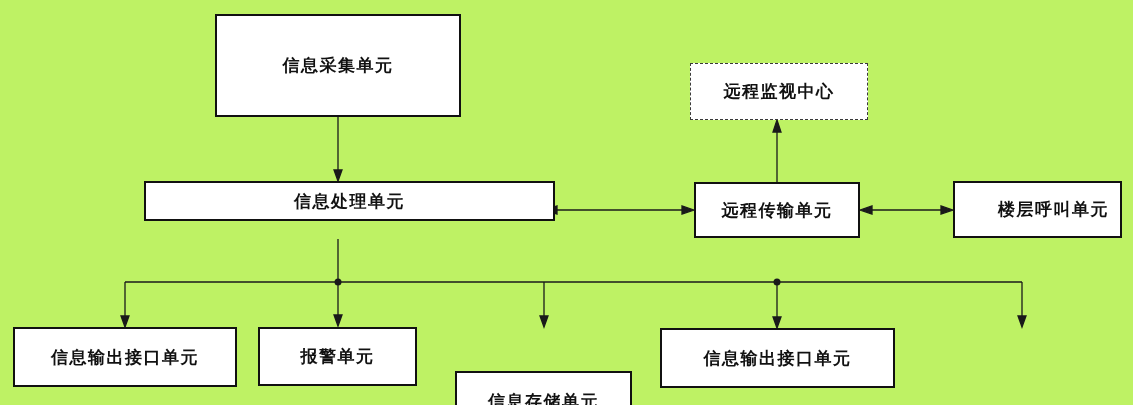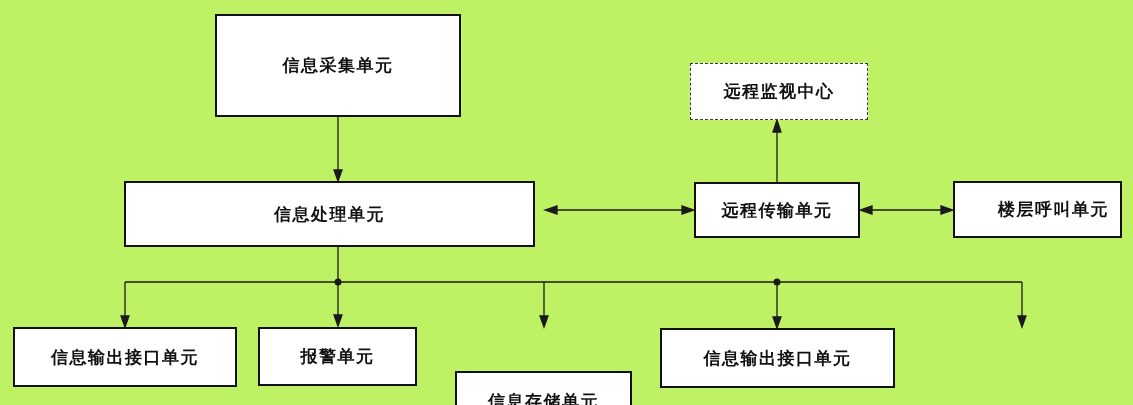--- a/index.html
+++ b/index.html
@@ -35,21 +35,21 @@
     color: #111111;
     letter-spacing: 1.5px;
     white-space: nowrap;
   }
   .node.dashed {
     border: 1px dashed #3a3a3a;
   }
   
   #n-collect  { left: 215px; top: 14px;  width: 246px; height: 103px; }
   #n-monitor  { left: 690px; top: 63px;  width: 178px; height: 57px;  }
-  #n-process  { left: 124px; top: 181px; width: 411px; height: 66px; justify-content: center;  }
+  #n-process  { left: 144px; top: 181px; width: 411px; height: 40px; justify-content: center;  }
   #n-transmit { left: 694px; top: 182px; width: 166px; height: 56px;  }
   #n-floor    { left: 953px; top: 181px; width: 169px; height: 57px; padding-left: 32px;  }
   #n-ctrl     { left: 13px;  top: 327px; width: 224px; height: 60px;  }
   #n-alarm    { left: 258px; top: 327px; width: 159px; height: 59px;  }
   #n-storage  { left: 455px; top: 327px; width: 177px; height: 60px; margin-top: 44px;  }
   #n-iface    { left: 660px; top: 328px; width: 235px; height: 60px;  }
   #n-display  { left: 930px; top: 327px; width: 178px; height: 60px;  }
 </style>
 </head>
 <body>

